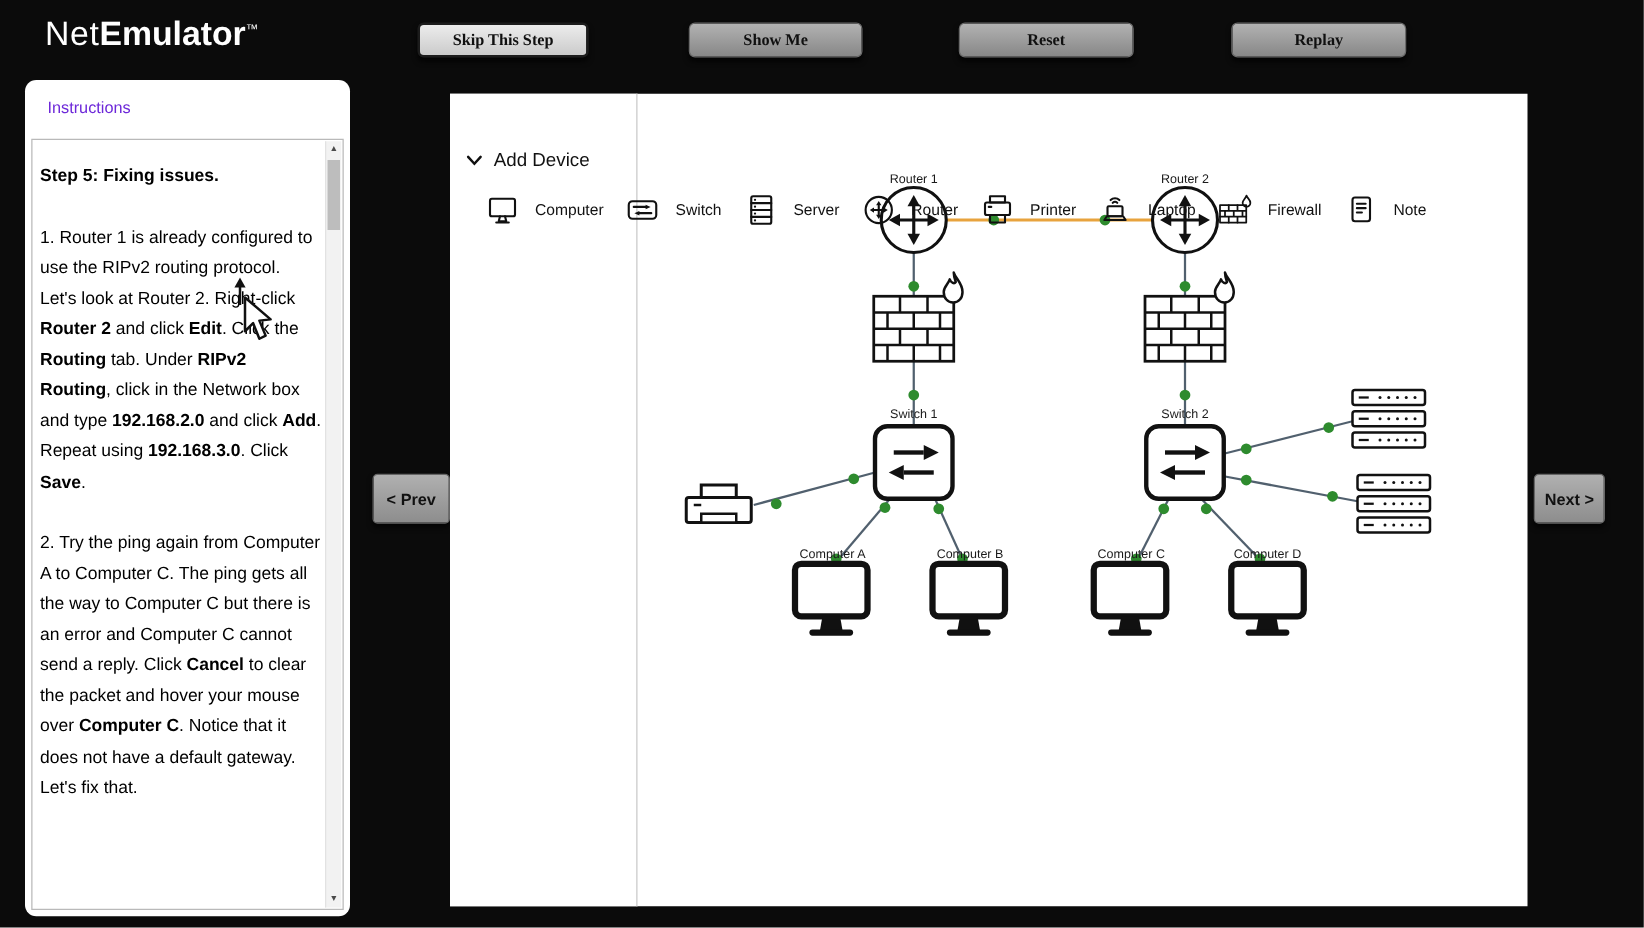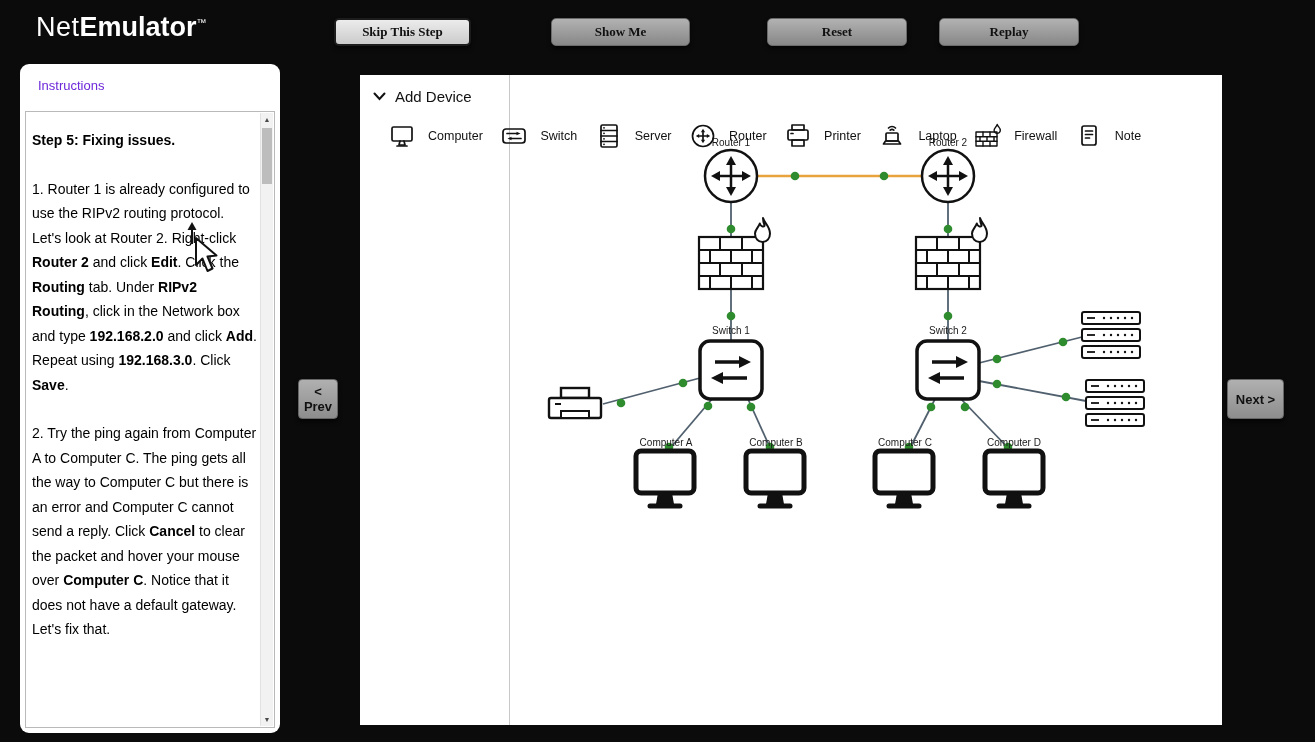--- a/index.html
+++ b/index.html
@@ -23,21 +23,21 @@
     background: linear-gradient(#b2b2b2, #878787);
     border: 1px solid #6a6a6a; border-radius: 5px;
     color: #101010; font-weight: 700; font-size: 13px;
     font-family: Liberation Serif, serif;
     box-shadow: 0 3px 4px rgba(0,0,0,.65);
     cursor: pointer;
   }
   #btn-skip   { left: 334px; width: 137px; background: linear-gradient(#ececec,#cbcbcb); border: 2px solid #1c1c1c; }
   #btn-showme { left: 551px; width: 139px; }
   #btn-reset  { left: 767px; width: 140px; }
-  #btn-replay { left: 939px; width: 140px; }
+  #btn-replay { left: 985px; width: 140px; }
 
   
   .inst-panel {
     position: absolute; left: 20px; top: 64px; width: 260px; height: 669px;
     background: #fff; border-radius: 9px;
   }
   .inst-title { position: absolute; left: 18px; top: 14px; font-size: 13px; color: #6d28d9; }
   .inst-body  { position: absolute; left: 5px; right: 5px; top: 47px; bottom: 5px; border: 1px solid #b9b9b9; background: #fff; }
   .inst-text  {
     position: absolute; left: 4px; right: 17px; top: 2px; bottom: 2px;
@@ -54,35 +54,35 @@
   
   .nav-btn {
     position: absolute; top: 379px; height: 40px;
     background: linear-gradient(#b0b0b0, #8d8d8d);
     border: 1px solid #666; border-radius: 4px;
     font-family: "Liberation Sans", sans-serif;
     font-weight: 700; font-size: 13px; color: #111;
     box-shadow: 0 3px 4px rgba(0,0,0,.6);
     cursor: pointer;
   }
-  #btn-prev { left: 298px; width: 40px; }
+  #btn-prev { left: 298px; width: 62px; }
   #btn-next { left: 1227px; width: 57px; }
 
   
   .canvas { position: absolute; left: 360px; top: 75px; width: 862px; height: 650px; background: #fff; }
   .diagram { position: absolute; left: 0; top: 0; z-index: 1; }
   .diagram text { font-family: "Liberation Sans", sans-serif; font-size: 10px; fill: #1a1a1a; text-anchor: middle; }
   .link   { stroke: var(--link-color, #51606e); stroke-width: 1.8; }
   .uplink { stroke: var(--uplink-color, #e8a33d); stroke-width: 2.4; }
   .port   { fill: var(--port-color, #2e8b2e); }
   .node { cursor: pointer; }
 
   
   .palette { position: absolute; left: 0; top: 0; width: 150px; height: 650px; background: #fff; border-right: 1px solid #c9c9c9; z-index: 2; }
-  .pal-header { display: flex; align-items: center; gap: 9px; padding: 13px 0 6px 13px; font-size: 15px; font-weight: 500; color: #111; cursor: pointer; }
+  .pal-header { display: flex; align-items: center; gap: 9px; padding: 13px 0 6px 13px; font-size: 15px; font-weight: 500; color: #111; cursor: pointer; margin-top: 32px; }
   .pal-items { display: flex; gap: 16.5px; padding: 7px 0 0 27px; }
   .pal-item { display: flex; align-items: center; gap: 11px; height: 36px; cursor: grab; }
   .pal-item svg { width: 30px; height: 30px; flex: 0 0 30px; }
   .pic { fill: none; stroke: #111; stroke-width: 1.7; stroke-linecap: round; stroke-linejoin: round; }
   .pic-fill { fill: #111; stroke: none; }
   .pal-label { font-size: 12.5px; color: #111; }
   .pal-footer {
     position: absolute; left: 0; bottom: 0; width: 100%; height: 28px;
     border-top: 1px solid #8f8f8f; background: #fff;
     font-size: 12px; color: #111; padding: 7px 0 0 8px; z-index: 3;

